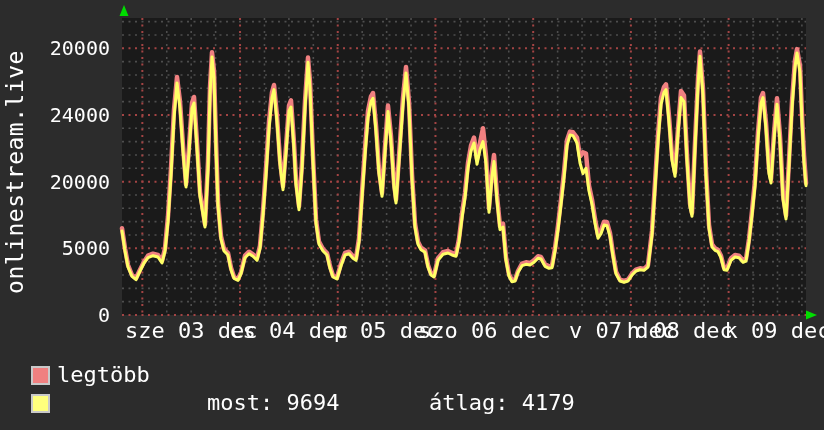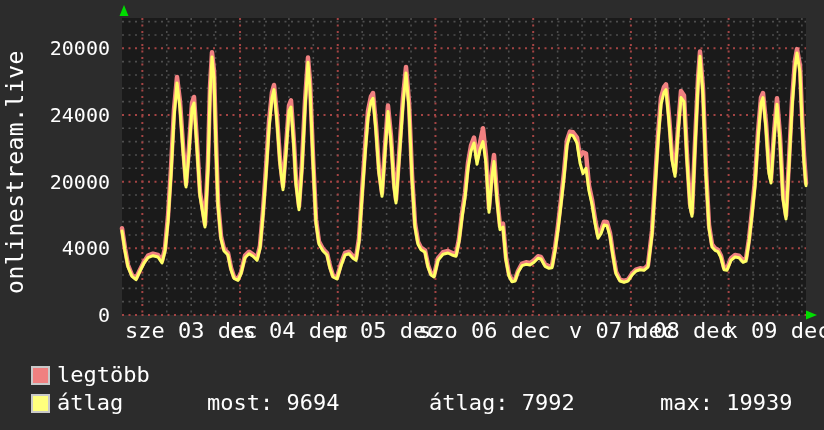--- a/index.html
+++ b/index.html
@@ -73,37 +73,35 @@
       <line x1="630.9" y1="18" x2="630.9" y2="315" stroke="#a34444" stroke-width="2" stroke-dasharray="2 4.5" stroke-linecap="butt"></line>
       <line x1="728.614" y1="18" x2="728.614" y2="315" stroke="#a34444" stroke-width="2" stroke-dasharray="2 4.5" stroke-linecap="butt"></line>
       <polyline points="122,228.3 125,248.3 128,265.0 132,275.0 136,278.3 140,269.7 144,261.7 148,255.7 153,253.7 158,255.0 162,261.0 165,248.3 168,216.3 171,168.3 174,109.6 177,77.0 180,101.6 183,145.6 186,184.3 189,147.0 192,103.0 194,97.0 197,143.0 200,192.3 202,204.3 205,224.3 208,161.6 210,87.0 212,52.3 214,71.0 216,141.6 218,201.7 221,236.3 224,249.0 228,253.0 231,267.7 234,277.0 238,279.0 241,272.3 245,255.7 249,251.7 253,254.3 257,258.3 260,245.7 263,211.0 266,168.3 269,121.6 272,92.3 274,85.0 277,116.3 280,160.3 283,186.3 286,147.0 289,105.6 291,100.3 294,143.0 296,180.3 299,206.3 302,163.0 305,101.6 308,57.6 310,81.6 313,156.3 316,219.7 319,241.7 323,249.0 327,253.0 330,266.3 333,275.7 337,277.7 341,263.7 345,253.0 349,251.7 353,256.3 356,258.3 359,238.3 362,192.3 365,148.3 368,111.0 371,96.3 373,93.0 376,125.6 379,169.6 382,193.0 385,147.0 388,105.6 391,136.3 394,183.0 396,199.7 399,156.3 403,97.6 406,67.0 409,102.3 412,174.3 415,223.7 418,241.7 421,247.7 425,250.3 428,265.0 431,273.7 434,275.7 438,258.3 443,252.3 448,251.0 452,253.0 456,254.3 459,239.0 462,213.7 465,193.0 468,163.0 471,145.6 474,137.6 477,159.0 480,143.0 483,128.3 486,156.3 489,208.3 492,171.0 494,155.0 497,195.7 500,226.3 503,223.7 506,257.7 509,274.3 512,280.3 515,279.7 518,271.0 522,263.7 526,262.3 530,263.0 534,260.3 538,256.3 541,257.0 545,264.3 549,266.3 552,265.7 555,248.3 558,225.7 561,199.7 564,172.3 567,140.3 570,131.6 573,132.3 577,137.6 580,156.3 583,152.3 586,153.6 589,185.7 592,199.7 595,219.0 598,235.0 601,230.3 604,221.7 607,222.3 610,233.0 613,253.7 616,271.7 620,279.7 624,281.0 628,279.7 632,273.7 636,269.7 640,268.3 644,269.0 648,265.0 652,231.0 655,183.0 658,135.0 661,97.6 664,87.0 666,84.3 669,116.3 672,155.6 675,172.3 678,128.3 681,91.0 684,95.6 687,155.6 690,203.7 692,213.0 695,143.0 698,79.0 700,51.6 703,89.0 706,170.3 709,225.0 712,244.3 715,248.3 718,249.7 721,255.7 724,267.7 727,268.3 731,258.3 735,255.0 739,255.7 743,260.3 746,259.0 749,239.0 752,211.0 755,180.3 758,132.3 761,97.6 763,93.0 766,123.0 769,169.0 771,179.0 774,133.6 777,98.3 780,136.3 783,195.0 786,215.7 789,160.3 792,101.6 795,60.3 797,49.1 800,65.6 802,115.0 804,155.0 806,183.0" fill="none" stroke="#f08080" stroke-width="4.5" stroke-linejoin="round" stroke-linecap="round"></polyline>
       <polyline points="122,231.0 125,251.0 128,267.0 132,276.3 136,279.7 140,271.0 144,263.0 148,257.7 153,255.7 158,257.0 162,263.0 165,251.0 168,221.7 171,175.0 174,117.6 177,83.0 180,108.3 183,151.0 186,187.0 189,152.3 192,108.3 194,103.0 197,148.3 200,196.3 202,208.3 205,227.0 208,168.3 210,95.0 212,57.0 214,77.6 216,148.3 218,205.7 221,239.0 224,251.0 228,255.0 231,269.7 234,278.3 238,280.3 241,273.7 245,257.7 249,253.7 253,256.3 257,260.3 260,248.3 263,215.0 266,175.0 269,128.3 272,97.6 274,89.6 277,121.6 280,164.3 283,189.7 286,152.3 289,111.0 291,107.0 294,148.3 296,184.3 299,209.7 302,168.3 305,108.3 308,62.3 310,88.3 313,161.6 316,223.0 319,244.3 323,251.0 327,255.0 330,268.3 333,277.0 337,279.0 341,265.7 345,255.0 349,253.7 353,258.3 356,260.3 359,241.7 362,197.7 365,155.0 368,117.6 371,101.6 373,98.3 376,131.0 379,173.6 382,196.3 385,152.3 388,111.6 391,141.6 394,187.0 396,203.0 399,161.6 403,104.3 406,73.0 409,108.3 412,179.0 415,227.0 418,244.3 421,249.7 425,252.3 428,267.0 431,275.0 434,277.0 438,260.3 443,254.3 448,253.0 452,255.0 456,256.3 459,241.7 462,217.7 465,197.7 468,168.3 471,151.0 474,143.0 477,164.3 480,149.6 483,141.6 486,163.0 489,212.3 492,176.3 494,161.6 497,200.3 500,229.7 503,227.0 506,260.3 509,276.3 512,281.7 515,281.0 518,272.3 522,265.7 526,264.3 530,265.0 534,262.3 538,258.3 541,259.0 545,266.3 549,268.3 552,267.7 555,251.0 558,229.7 561,204.3 564,177.6 567,145.6 570,135.0 573,135.6 577,143.0 580,163.0 583,173.6 586,168.3 589,191.0 592,204.3 595,223.0 598,238.3 601,233.7 604,225.0 607,225.7 610,236.3 613,256.3 616,273.7 620,281.0 624,282.3 628,281.0 632,275.0 636,271.0 640,269.7 644,270.3 648,267.0 652,235.0 655,188.3 658,141.6 661,104.3 664,92.3 666,89.6 669,121.6 672,160.3 675,176.3 678,133.6 681,97.6 684,101.6 687,160.3 690,207.0 692,216.3 695,148.3 698,85.6 700,56.3 703,95.0 706,175.0 709,228.3 712,247.0 715,250.3 718,251.7 721,257.7 724,269.7 727,270.3 731,260.3 735,257.0 739,257.7 743,262.3 746,261.0 749,241.7 752,215.0 755,185.7 758,139.0 761,103.0 763,97.6 766,128.3 769,173.6 771,183.0 774,139.0 777,104.3 780,141.6 783,199.0 786,219.0 789,165.6 792,108.3 795,67.0 797,53.0 800,72.3 802,121.6 804,161.6 806,185.7" fill="none" stroke="#ffff66" stroke-width="3" stroke-linejoin="round" stroke-linecap="round"></polyline>
       <polygon points="124,5 119.5,16 128.5,16" fill="#00dd00"></polygon>
       <polygon points="817,315 806,310.5 806,319.5" fill="#00dd00"></polygon>
     </svg>
 
   <div id="yticks">
       <div class="ytick" style="left: 10px; top: 304px;">0</div>
-      <div class="ytick" style="left: 10px; top: 237.325px;">4000</div>
+      <div class="ytick" style="left: 10px; top: 237.325px;">5000</div>
       <div class="ytick" style="left: 10px; top: 170.65px;">20000</div>
       <div class="ytick" style="left: 10px; top: 103.975px;">24000</div>
       <div class="ytick" style="left: 10px; top: 37.3px;">20000</div>
     </div>
   <div id="xticks">
       <div class="xtick" style="left: 191.187px;">sze 03 dec</div>
       <div class="xtick" style="left: 288.901px; text-align: right;">cs 04 dec</div>
       <div class="xtick" style="left: 386.615px;">p 05 dec</div>
       <div class="xtick" style="left: 484.329px;">szo 06 dec</div>
       <div class="xtick" style="left: 582.043px; margin-left: 40px;">v 07 dec</div>
       <div class="xtick" style="left: 679.757px;">h 08 dec</div>
       <div class="xtick" style="left: 777.471px;">k 09 dec</div>
     </div>
 
   <span class="sq" style="left: 31px; top: 366px; background: rgb(240, 128, 128);"></span>
   <span class="ltext" style="left:57px;top:363px;">legtöbb</span>
 
   <span class="sq" style="left: 31px; top: 394px; background: rgb(255, 255, 125);"></span>
-  <span class="ltext" style="left:57px;top:391px;">átlag</span>
 
   <span class="ltext" style="left:207px;top:391px;">most: 9694</span>
-  <span class="ltext" style="left:429px;top:391px;">átlag: 7992</span>
-  <span class="ltext" style="left:660px;top:391px;">max: 19939</span>
+  <span class="ltext" style="left:429px;top:391px;">átlag: 4179</span>
 </div>
 
 </body></html>

